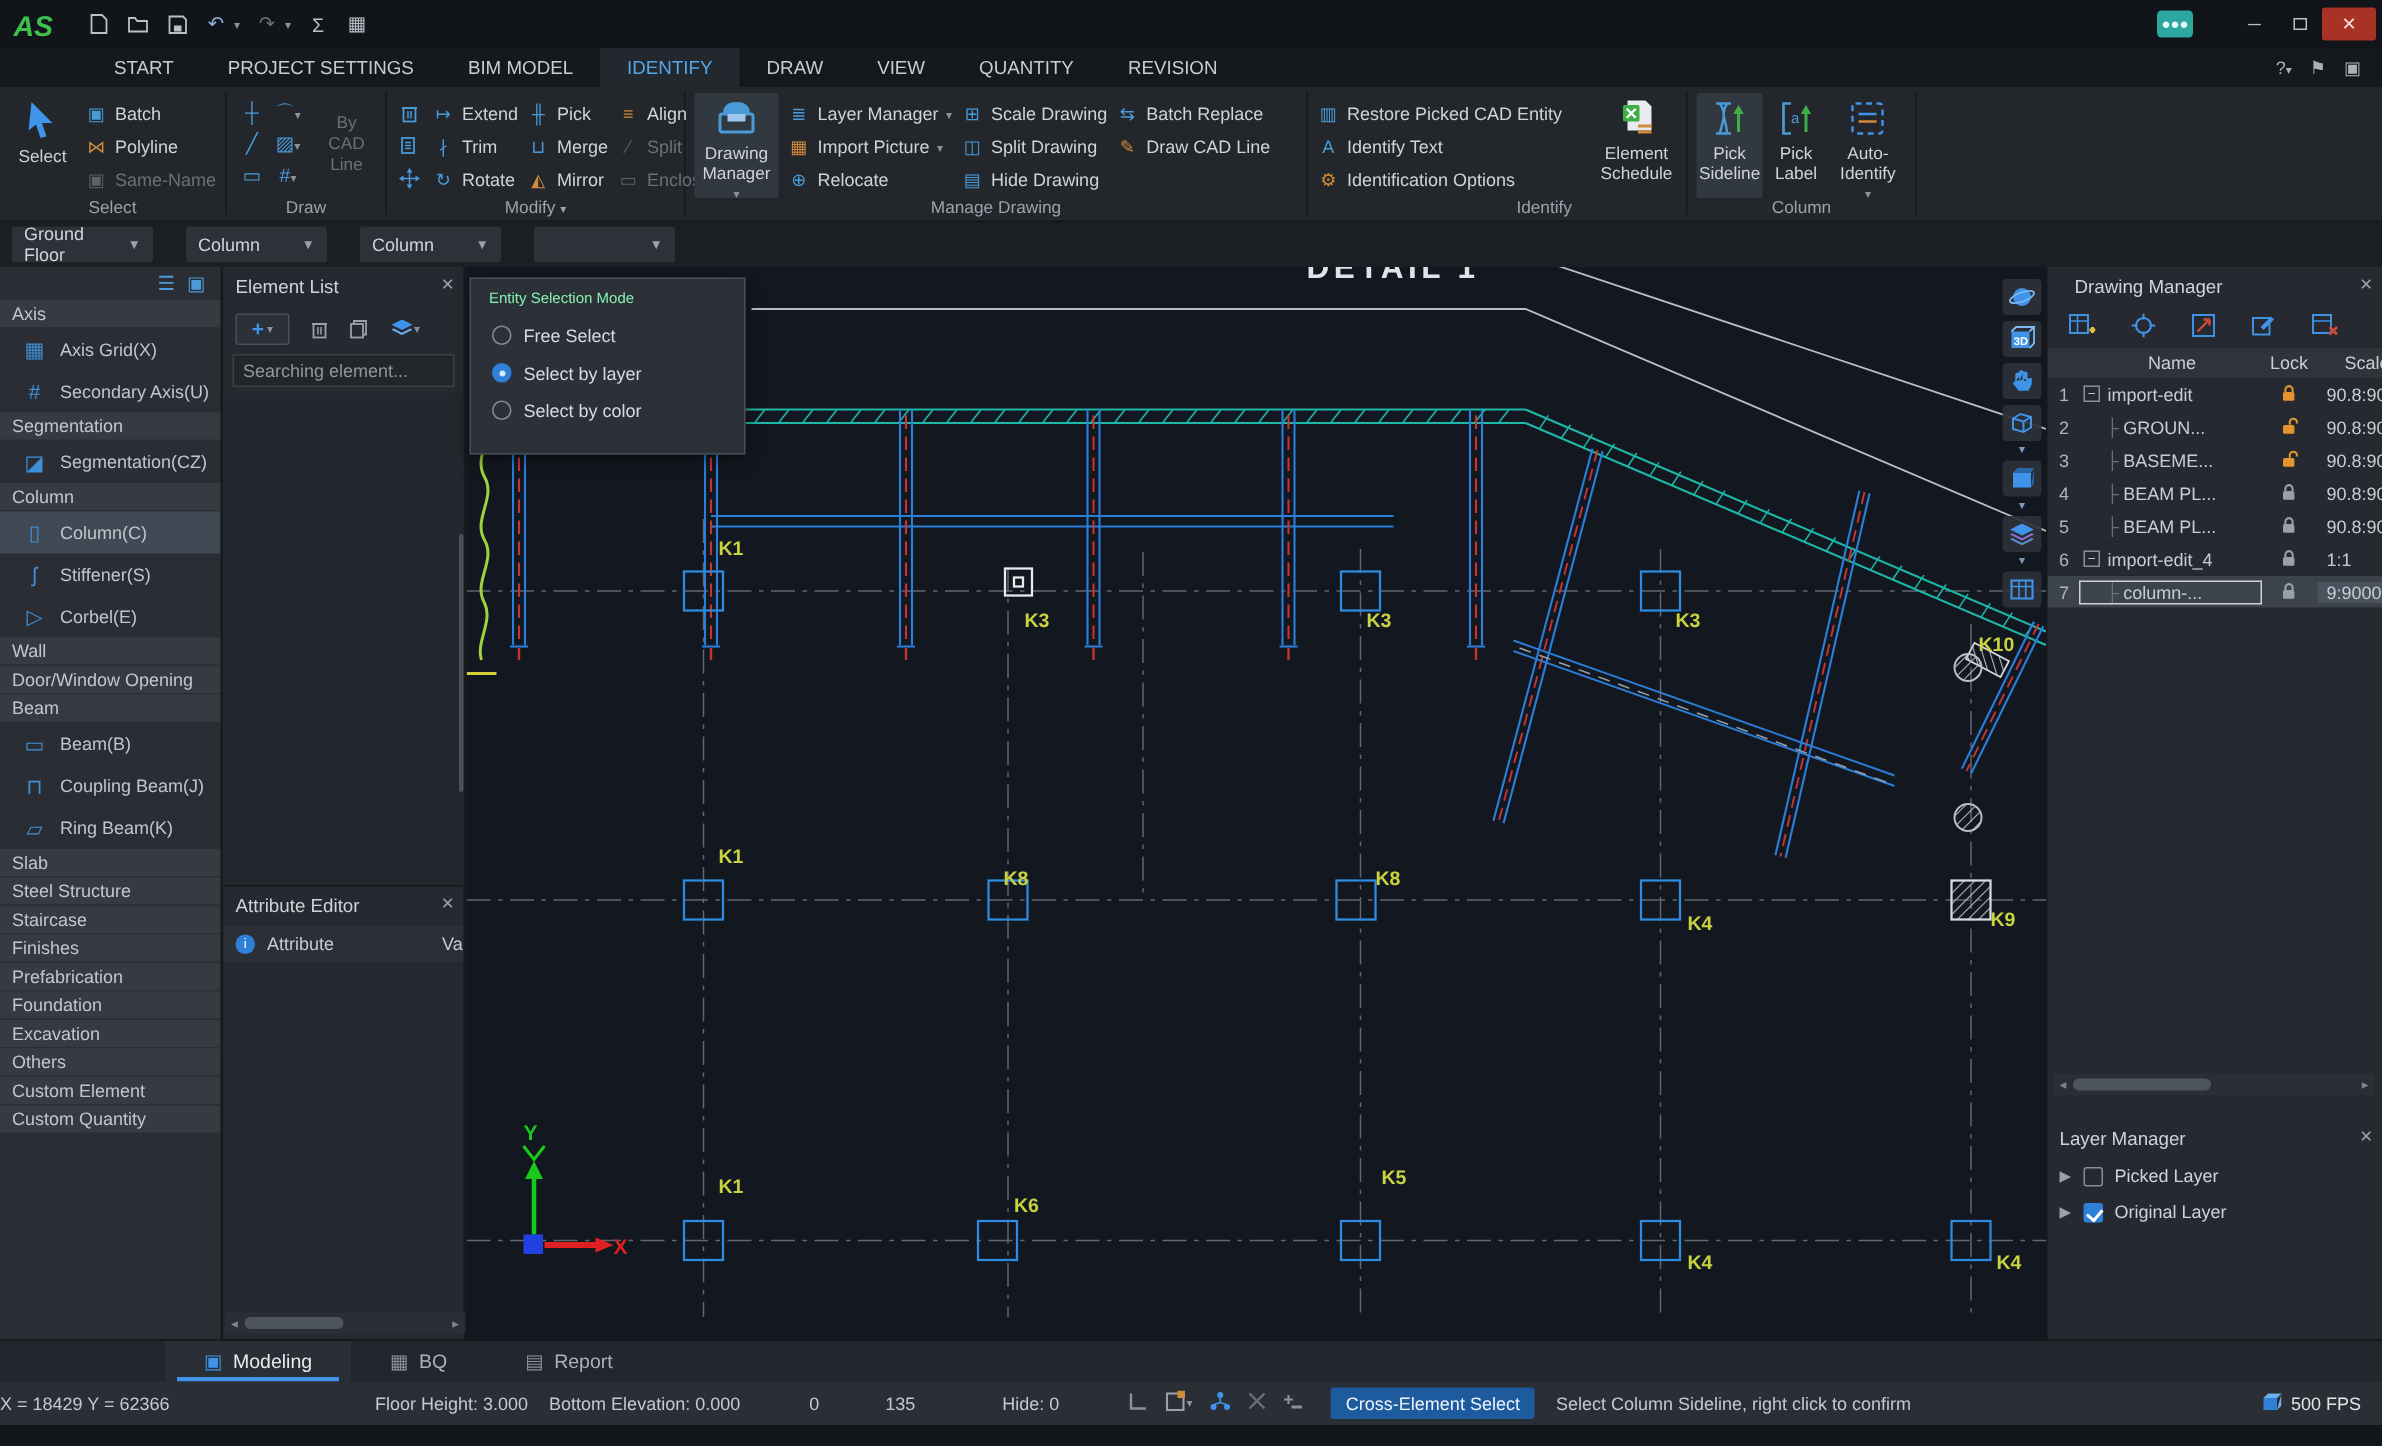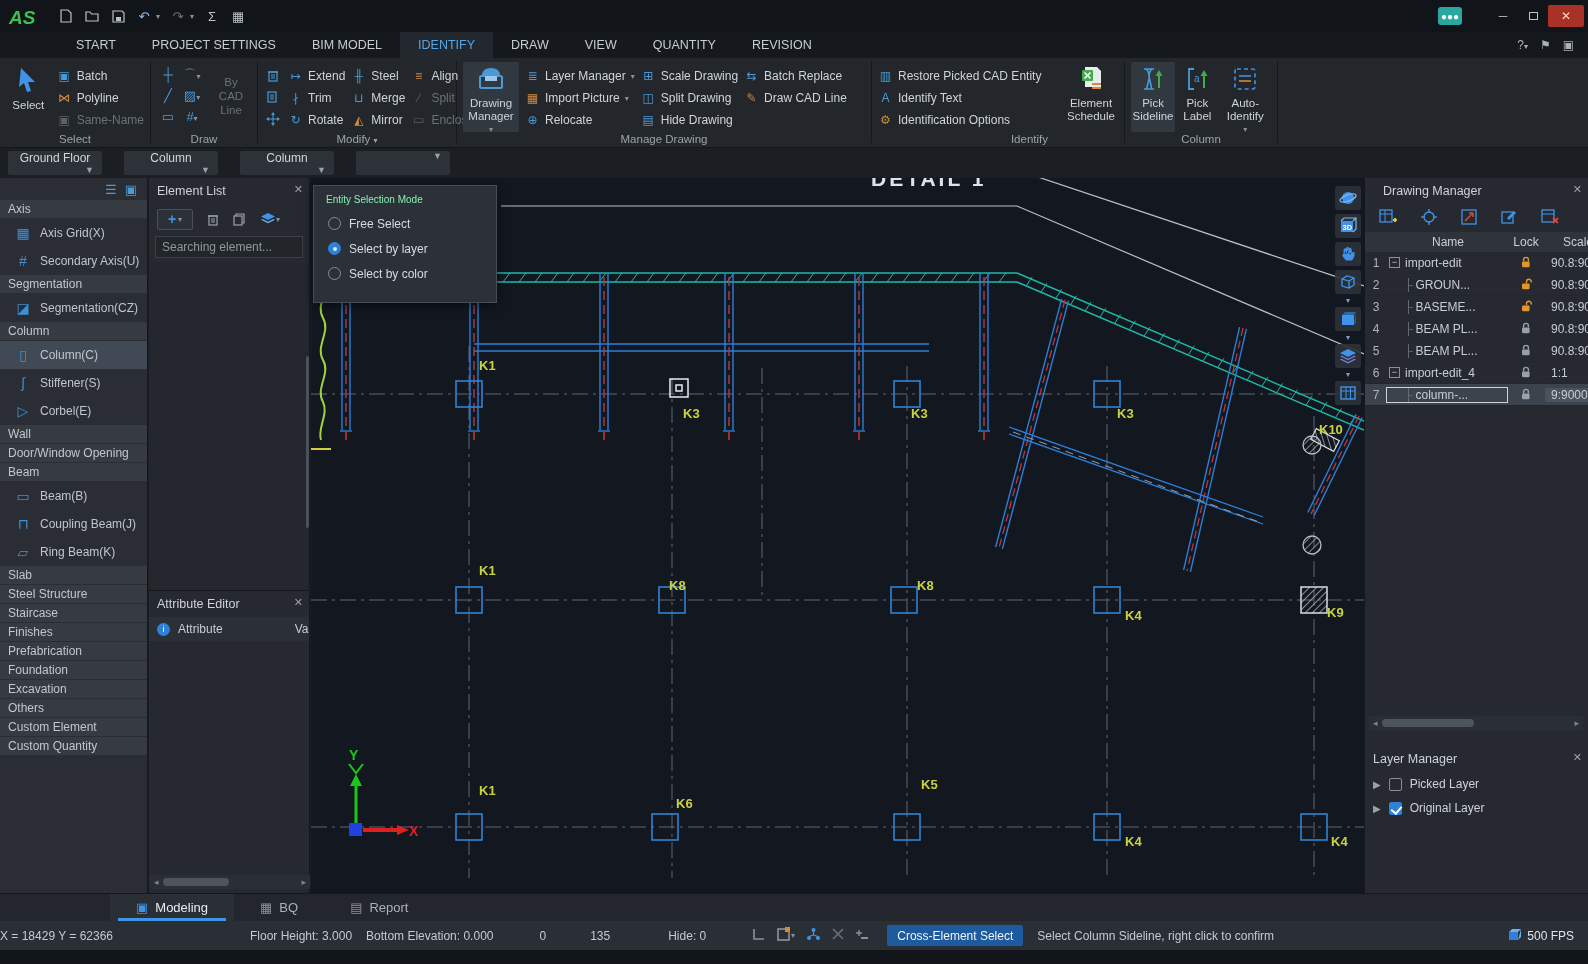--- a/index.html
+++ b/index.html
@@ -40,21 +40,21 @@
   .rbtn .ric.or { color:#d08a3a; }
   .rbtn.disabled { color:#6a7178; } .rbtn.disabled .ric { color:#5a6167; }
   .icon-col { display:flex; flex-direction:column; gap:4px; padding-top:2px; }
   .icon-col .ic { width:18px; height:18px; display:flex; align-items:center; justify-content:center; }
   .draw-grid { display:grid; grid-template-columns:22px 26px; grid-auto-rows:21px; align-items:center; justify-items:center; color:#4a9ad8; font-size:13px; }
   .bycad { width:48px; color:#6a7178; text-align:center; font-size:11.5px; align-self:center; line-height:14px; }
   .caret-s { font-size:8px; color:#8a9199; }
 
   
   .contextbar { position:absolute; left:0; top:148px; width:1588px; height:30px; background:#1b1e23; display:flex; align-items:center; gap:22px; padding-left:8px; }
-  .dropdown { width:94px; height:24px; background:#2d3138; border-radius:2px; display:flex; align-items:center; padding:0 8px; color:#d0d6dc;flex-direction:column; }
+  .dropdown { width:94px; height:24px; background:#2d3138; border-radius:2px; display:flex; align-items:center; padding:0 8px; color:#d0d6dc; }
   .dropdown .dd-caret { margin-left:auto; font-size:9px; color:#9aa1a8; }
 
   
   .main { position:absolute; left:0; top:178px; width:1588px; height:715px; overflow:hidden; }
 
   
   .sidebar { position:absolute; left:0; top:0; width:148px; height:715px; background:#2a2e34; border-right:1px solid #15181a; overflow:hidden; }
   .sb-tools { height:22px; display:flex; justify-content:flex-end; gap:8px; align-items:center; padding-right:10px; color:#4a9ad8; font-size:13px; }
   .sb-cat { height:19px; background:#363b42; border-bottom:1px solid #2a2e34; display:flex; align-items:center; padding-left:8px; color:#c0c7ce; font-size:12px; }
   .sb-item { height:28px; display:flex; align-items:center; gap:8px; padding-left:14px; color:#bfc6cd; font-size:12px; }
@@ -289,21 +289,21 @@
             <span>Trim</span>
           </div>
         <div class="rbtn">
             <span class="ric">↻</span>
             <span>Rotate</span>
           </div>
       </div>
       <div class="rcol" style="padding-top:2px">
         <div class="rbtn">
             <span class="ric">╫</span>
-            <span>Steel</span>
+            <span>Pick</span>
           </div>
         <div class="rbtn">
             <span class="ric">⊔</span>
             <span>Merge</span>
           </div>
         <div class="rbtn">
             <span class="ric or">◭</span>
             <span>Mirror</span>
           </div>
       </div>

